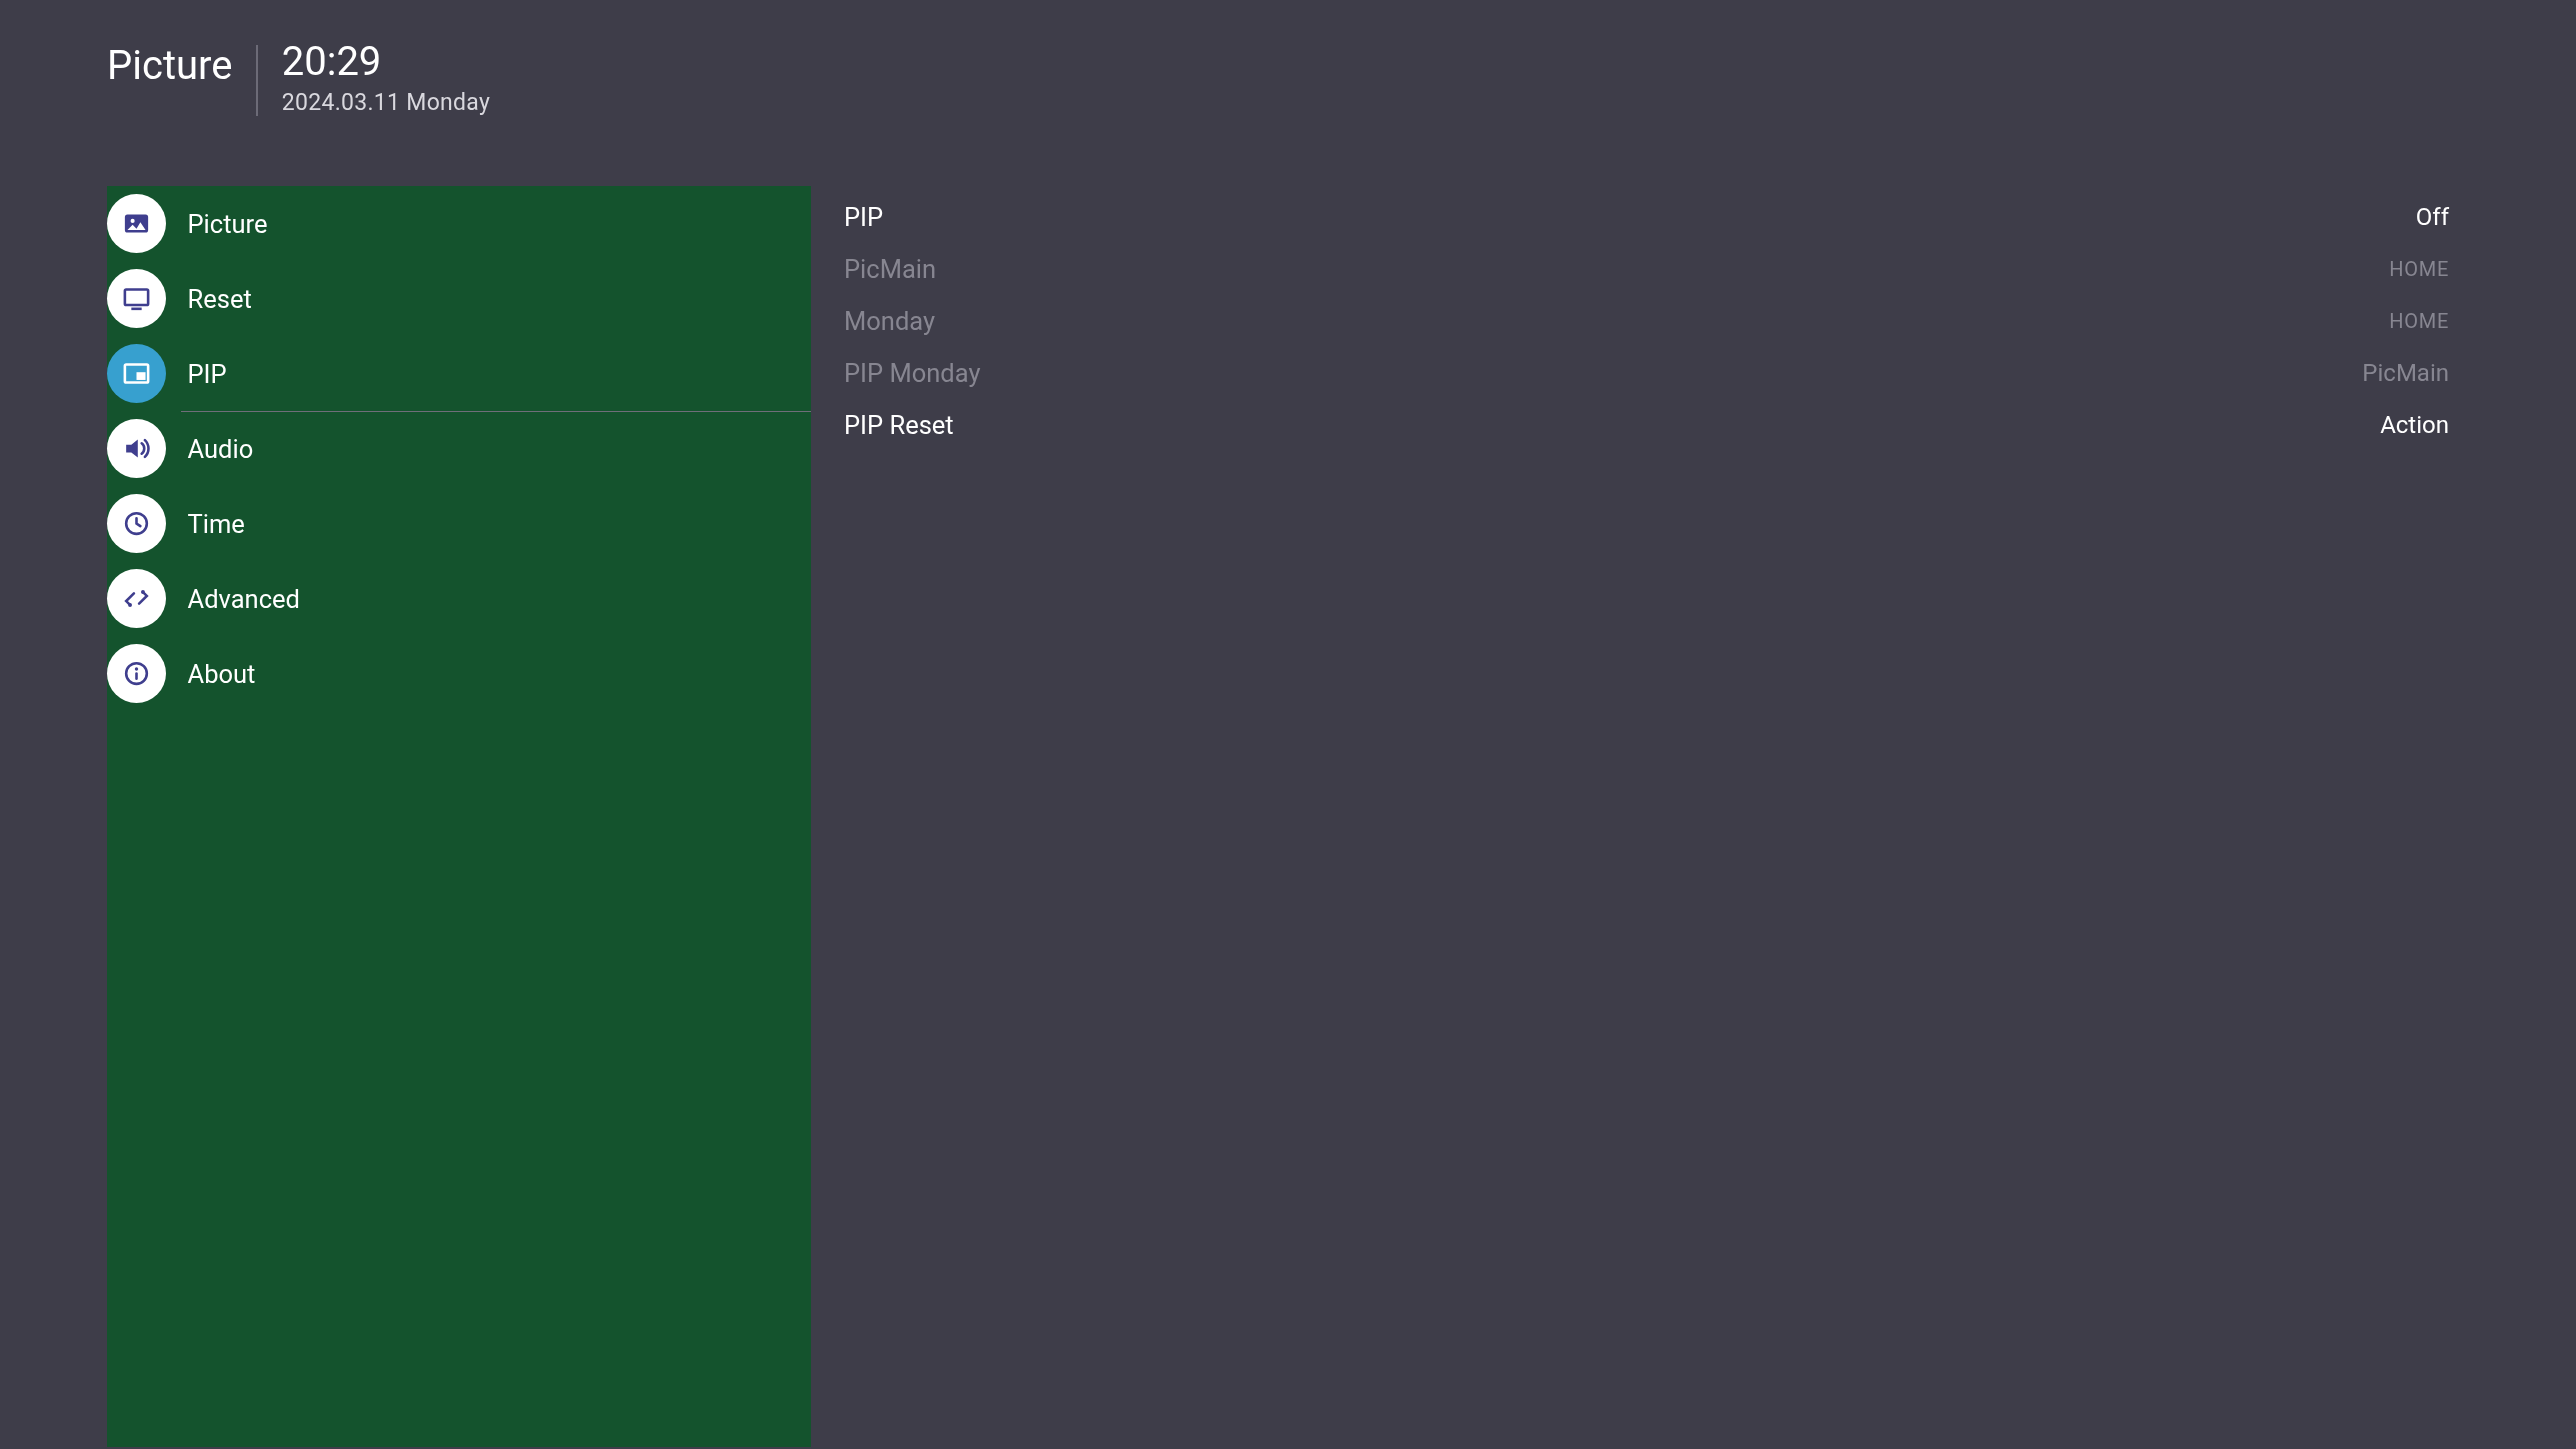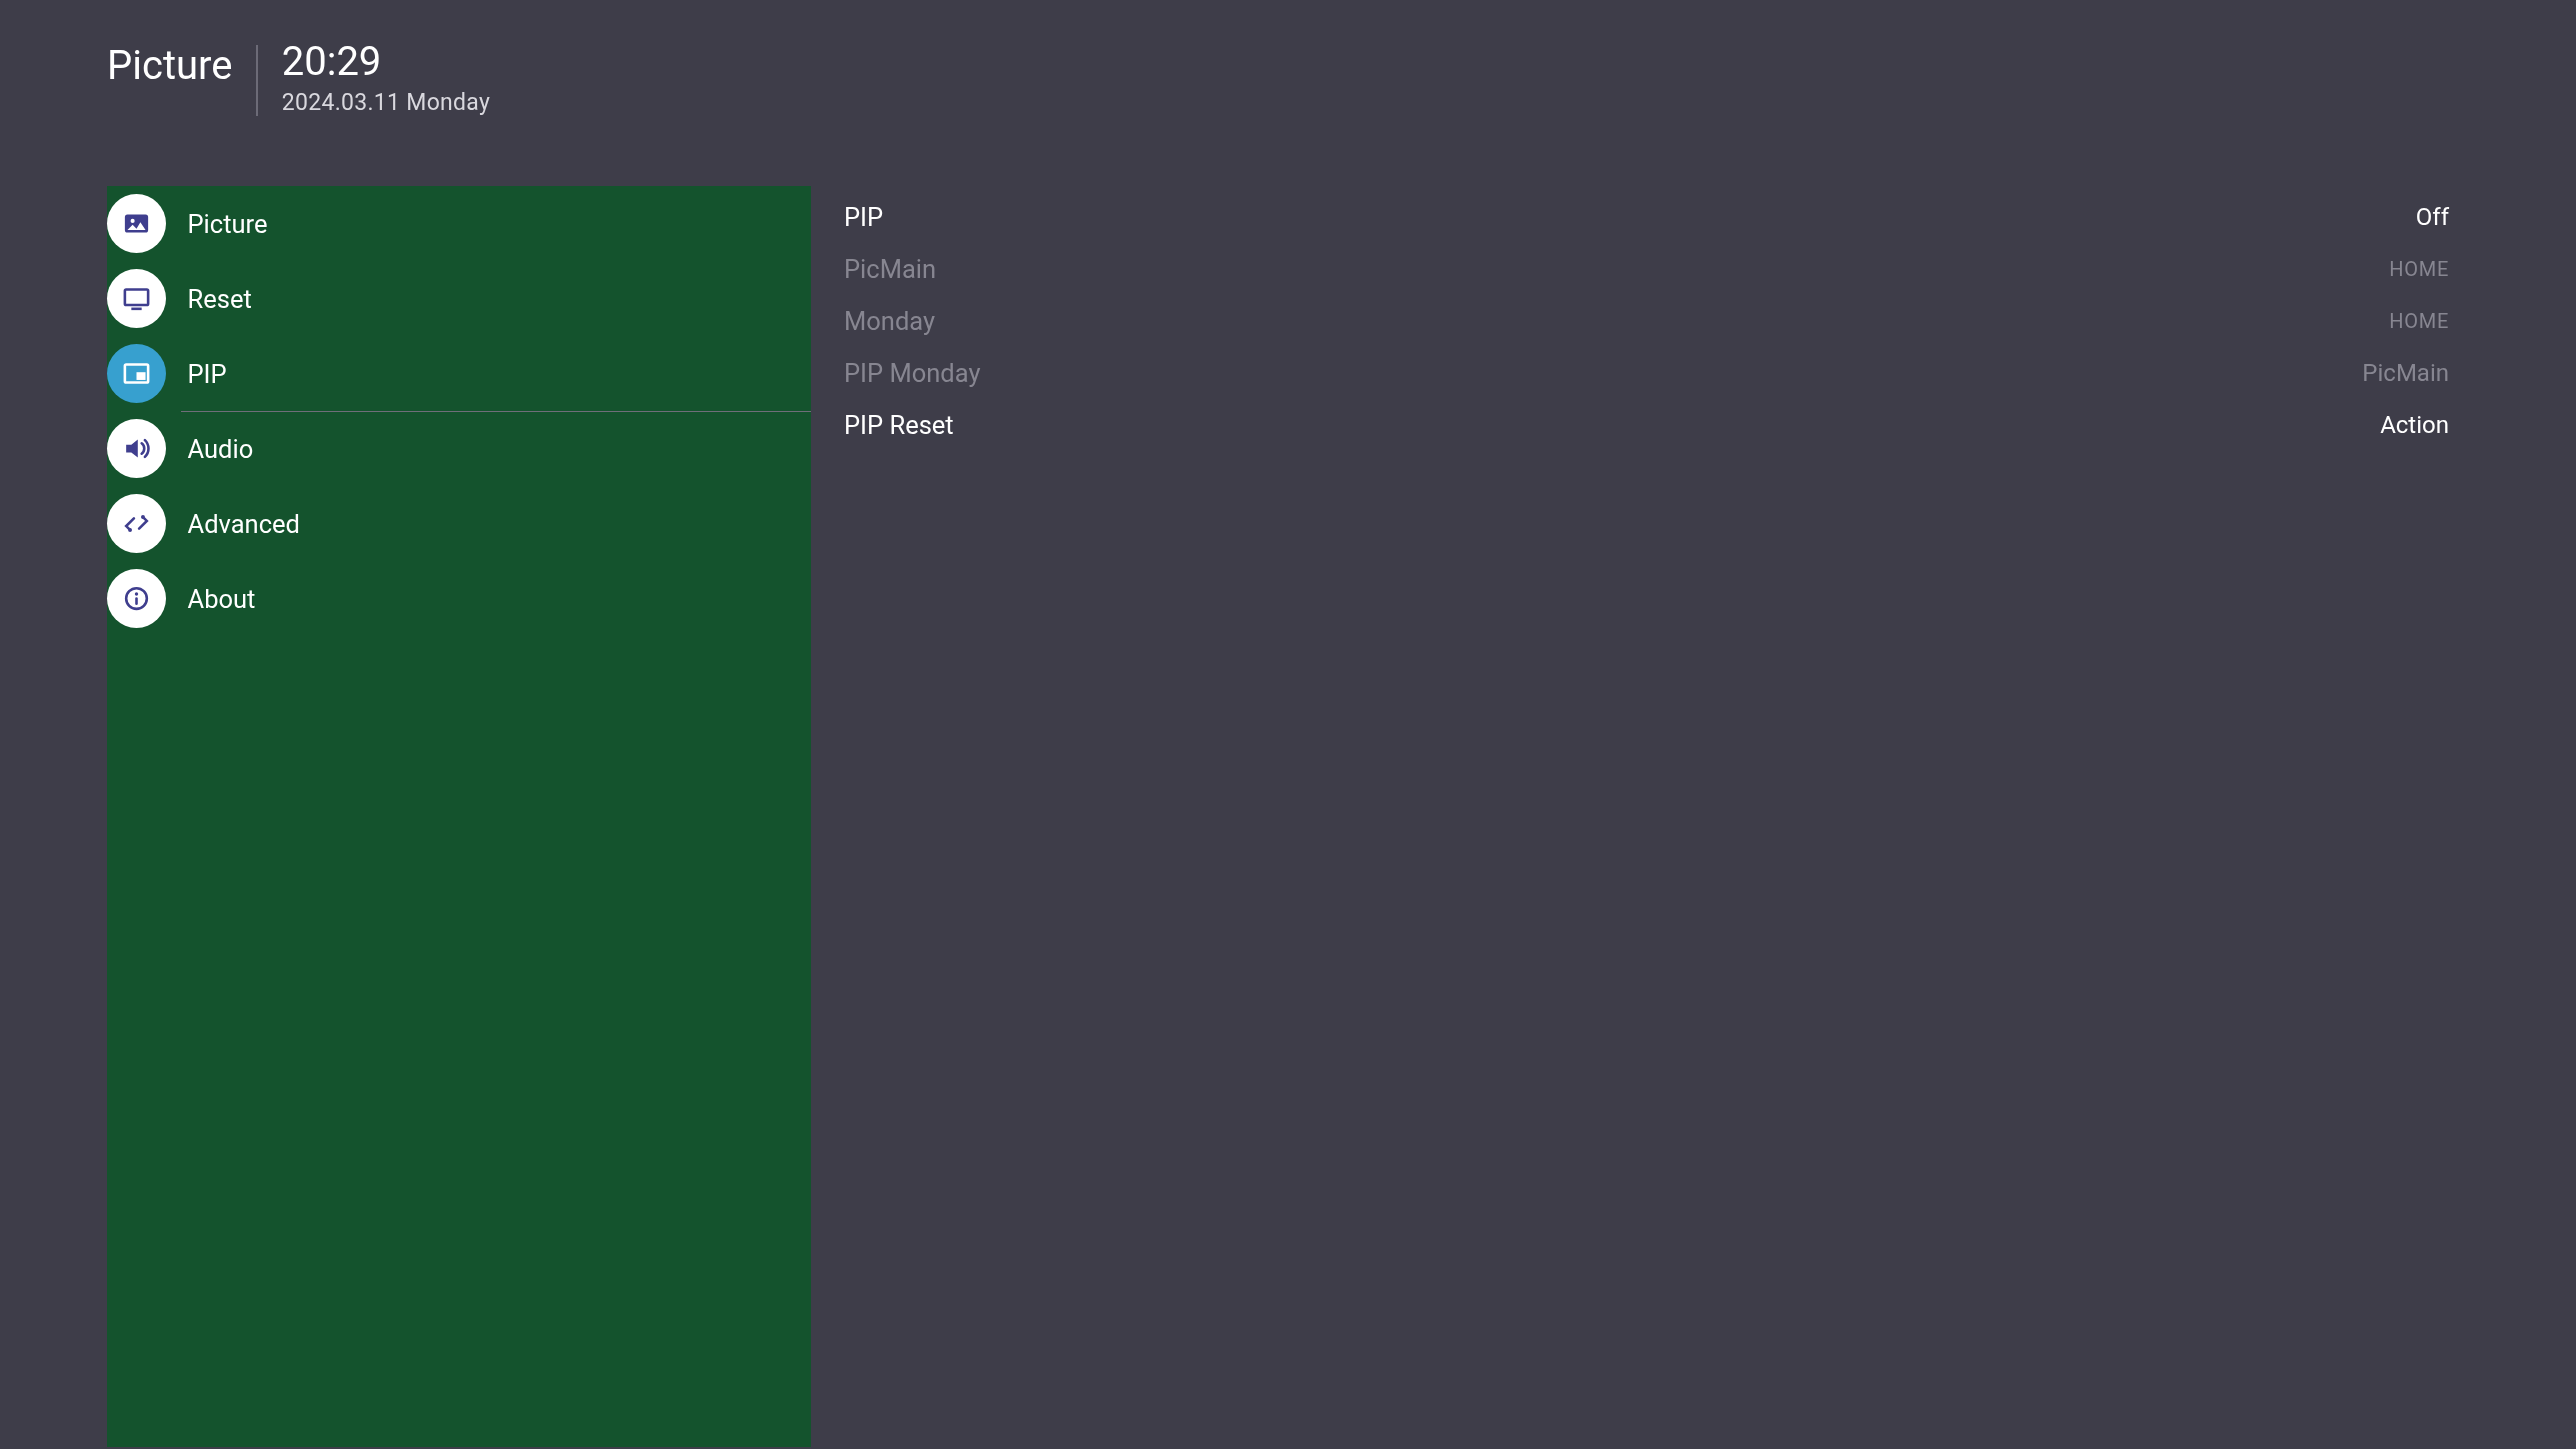--- a/index.html
+++ b/index.html
@@ -188,20 +188,29 @@
   <div class="menu-item">
     <span class="icon-wrap">
       <svg viewBox="0 0 24 24">
           <path class="fill" d="M4 9v6h4l5 4V5L8 9z"></path>
           <path class="stroke" d="M16 8a5 5 0 010 8M18.5 5.5a9 9 0 010 13" fill="none" stroke-width="2" stroke-linecap="round"></path>
         </svg>
     </span>
     <span class="label">Audio</span>
   </div>
 
+  <div class="menu-item">
+    <span class="icon-wrap">
+      <svg viewBox="0 0 24 24">
+          <circle class="stroke" cx="12" cy="12" r="8" fill="none" stroke-width="2"></circle>
+          <path class="stroke" d="M12 8v4l3 2" fill="none" stroke-width="2" stroke-linecap="round"></path>
+        </svg>
+    </span>
+    <span class="label">Time</span>
+  </div>
 
   <div class="menu-item">
     <span class="icon-wrap">
       <svg viewBox="0 0 24 24">
           <path class="stroke" d="M7 17l-3-3 6-6M17 7l3 3-6 6" fill="none" stroke-width="2" stroke-linecap="round"></path>
           <circle class="fill" cx="7" cy="17" r="1.5"></circle>
           <circle class="fill" cx="17" cy="7" r="1.5"></circle>
         </svg>
     </span>
     <span class="label">Advanced</span>

